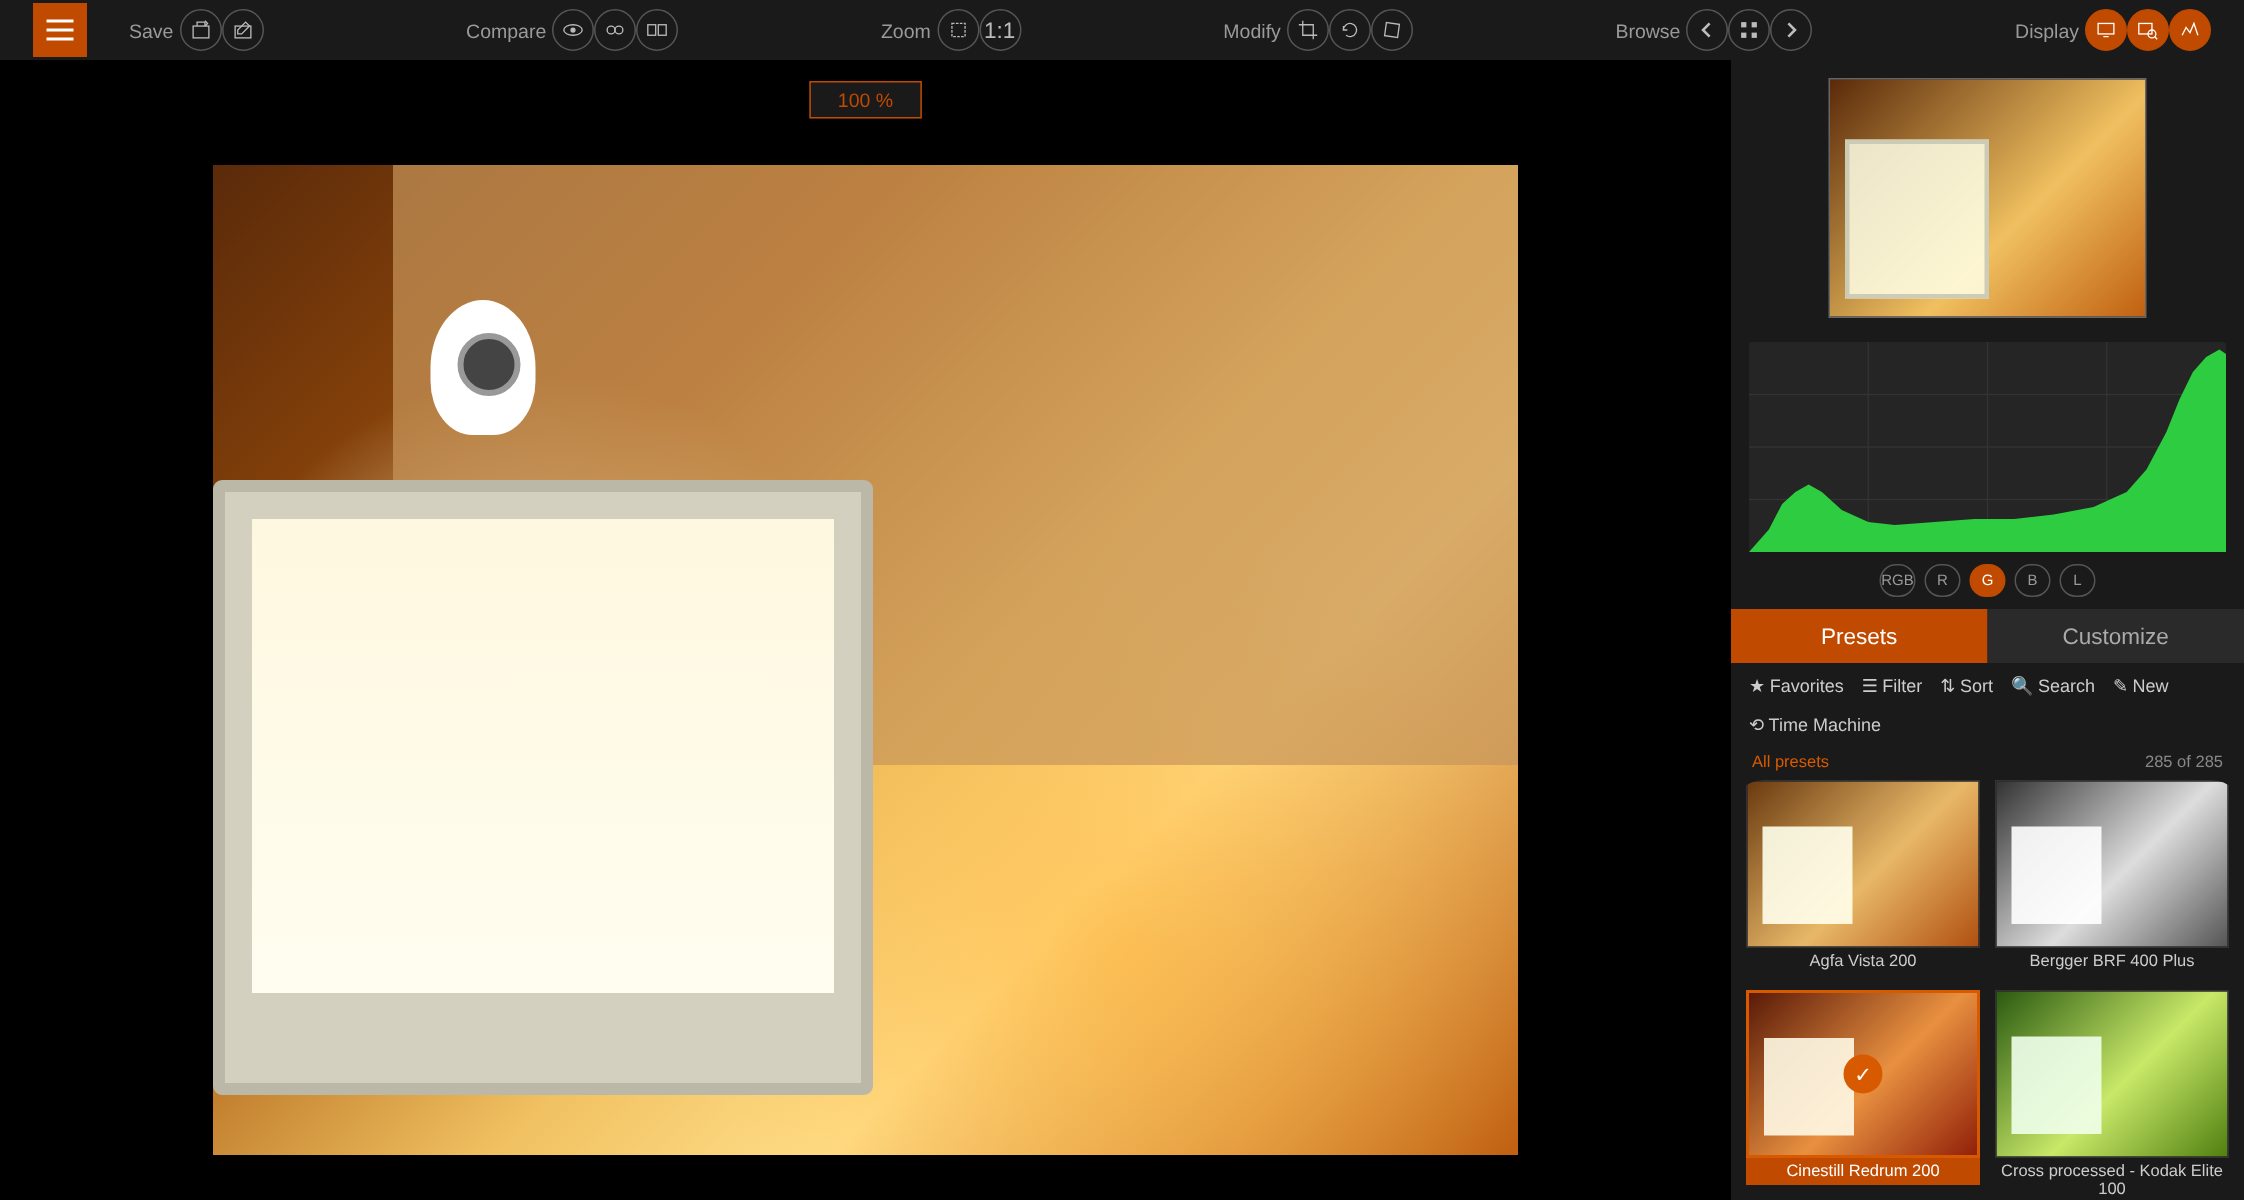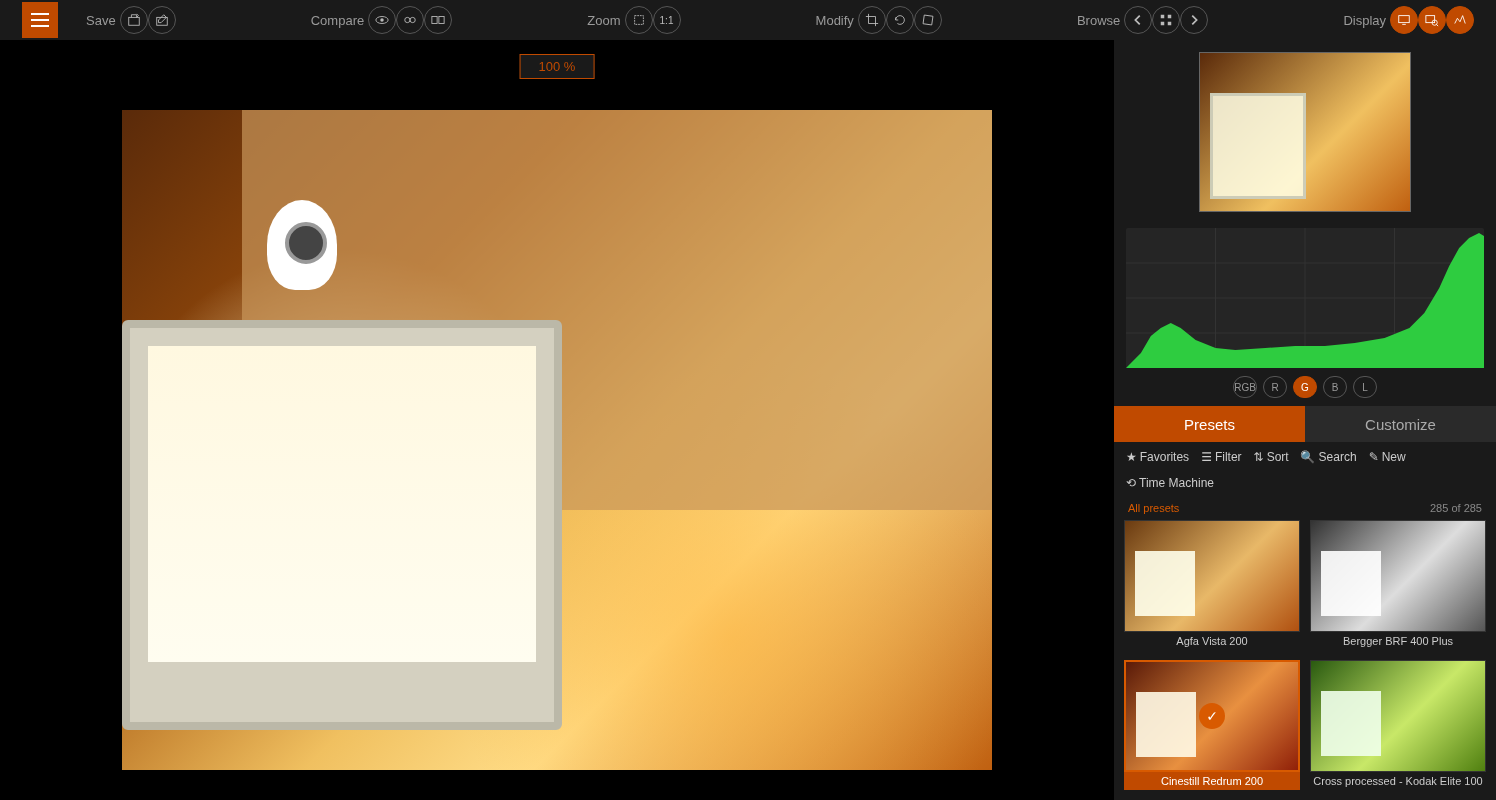--- a/index.html
+++ b/index.html
@@ -25,42 +25,42 @@
  radial-gradient(circle at 25% 55%, rgba(255,255,220,0.9), rgba(255,255,220,0) 30%),
  radial-gradient(circle at 70% 80%, rgba(255,180,60,0.6), rgba(255,180,60,0) 35%);
 }
 .photo .monitor { position: absolute; left: 0; top: 210px; width: 440px; height: 410px; background: #d4d0c0; border: 8px solid #bbb8a8; border-radius: 6px; }
 .photo .screen { position: absolute; inset: 18px 18px 60px 18px; background: linear-gradient(#fff8e0,#fffdf0); }
 .photo .webcam { position: absolute; left: 145px; top: 90px; width: 70px; height: 90px; background: #fff; border-radius: 50% 50% 40% 40%; }
 .photo .webcam::after { content:""; position:absolute; left:18px; top:22px; width:34px; height:34px; background:#444; border-radius:50%; border:4px solid #999;}
 .photo .board { position: absolute; right: 0; top: 0; left: 120px; height: 400px; background: #c8955a; opacity: 0.7; }
 
 
-.sidebar { width: 382px; background: #1a1a1a; display: flex; flex-direction: column; overflow: hidden; }
+.sidebar { width: 342px; background: #1a1a1a; display: flex; flex-direction: column; overflow: hidden; }
 .thumb { margin: 12px auto 8px; width: 212px; height: 160px; border: 1px solid #666; background: linear-gradient(135deg,#5a2a0a,#f0c060 60%,#c06010); position: relative; }
 .thumb::after { content:""; position:absolute; left:10px; top:40px; width:90px; height:100px; background:rgba(255,255,230,0.85); border:3px solid rgba(200,200,180,0.9);}
 
 .histogram { margin: 8px 12px 4px; height: 140px; background: #252525; position: relative; border-radius: 2px; }
 .histogram svg { width: 100%; height: 100%; }
 .hist-channels { display: flex; justify-content: center; gap: 6px; margin: 4px 0 8px; }
 .hist-btn { width: 24px; height: 22px; border: 1px solid #555; border-radius: 11px; display: flex; align-items: center; justify-content: center; font-size: 10px; color: #999; cursor: pointer; }
 .hist-btn.active { background: #c04a00; border-color: #c04a00; color: #fff; }
 
 .tabs { display: flex; height: 36px; }
 .tab { flex: 1; display: flex; align-items: center; justify-content: center; font-size: 15px; cursor: pointer; background: #2a2a2a; color: #aaa; text-align: right; }
 .tab.active { background: #c04a00; color: #fff; }
 
 .filter-bar { display: flex; align-items: center; gap: 12px; padding: 8px 12px; font-size: 12px; color: #ccc; flex-wrap: wrap; }
 .filter-item { display: flex; align-items: center; gap: 3px; cursor: pointer; }
 
 .preset-header { display: flex; justify-content: space-between; padding: 4px 14px 6px; font-size: 11px; }
 .preset-header .all { color: #d85a00; }
 .preset-header .count { color: #888; }
 
-.presets { flex: 1; overflow-y: auto; padding: 0 10px 10px; display: grid; grid-template-columns: 1fr 1fr; gap: 10px; }
+.presets { flex: 1; overflow-y: auto; padding: 0 10px 10px; display: grid; grid-template-columns: 1fr 1fr; gap: 10px; border-radius: 22px; }
 .preset { display: flex; flex-direction: column; cursor: pointer; }
 .preset-img { height: 112px; background: #333; border: 1px solid #333; position: relative; background-size: cover; }
 .preset.selected .preset-img { border: 2px solid #d85a00; }
 .preset.selected .preset-img::after { content: "✓"; position: absolute; left: 50%; top: 50%; transform: translate(-50%,-50%); width: 26px; height: 26px; background: #d85a00; border-radius: 50%; color: #fff; display: flex; align-items: center; justify-content: center; font-size: 14px; }
 .preset-name { text-align: center; font-size: 11px; color: #ccc; padding: 3px 2px; background: #1a1a1a; }
 .preset.selected .preset-name { background: #c04a00; color: #fff; }
 
 .pi-color { background: linear-gradient(135deg,#6a3a10,#e8b868 55%,#b05010); }
 .pi-color::before { content:""; position:absolute; left:10px; top:30px; width:60px; height:65px; background:rgba(255,255,235,0.9); }
 .pi-bw { background: linear-gradient(135deg,#333,#ddd 55%,#555); }
@@ -121,21 +121,21 @@
 
     <span class="toolbar-spacer"></span>
 
     <span class="toolbar-label">Zoom</span>
     <div class="icon-btn">
         <svg class="ico" viewBox="0 0 16 16">
           <rect x="3" y="3" width="10" height="10" fill="none" stroke="currentColor" stroke-dasharray="2 1"></rect>
         </svg>
       </div>
     <div class="icon-btn">
-        <span style="font-size:10px">1:1</span>
+        <span style="font-size:15px">1:1</span>
       </div>
 
     <span class="toolbar-spacer"></span>
 
     <span class="toolbar-label">Modify</span>
     <div class="icon-btn">
         <svg class="ico" viewBox="0 0 16 16">
           <path d="M4 1 v11 h11 M1 4 h11 v11" fill="none" stroke="currentColor"></path>
         </svg>
       </div>

